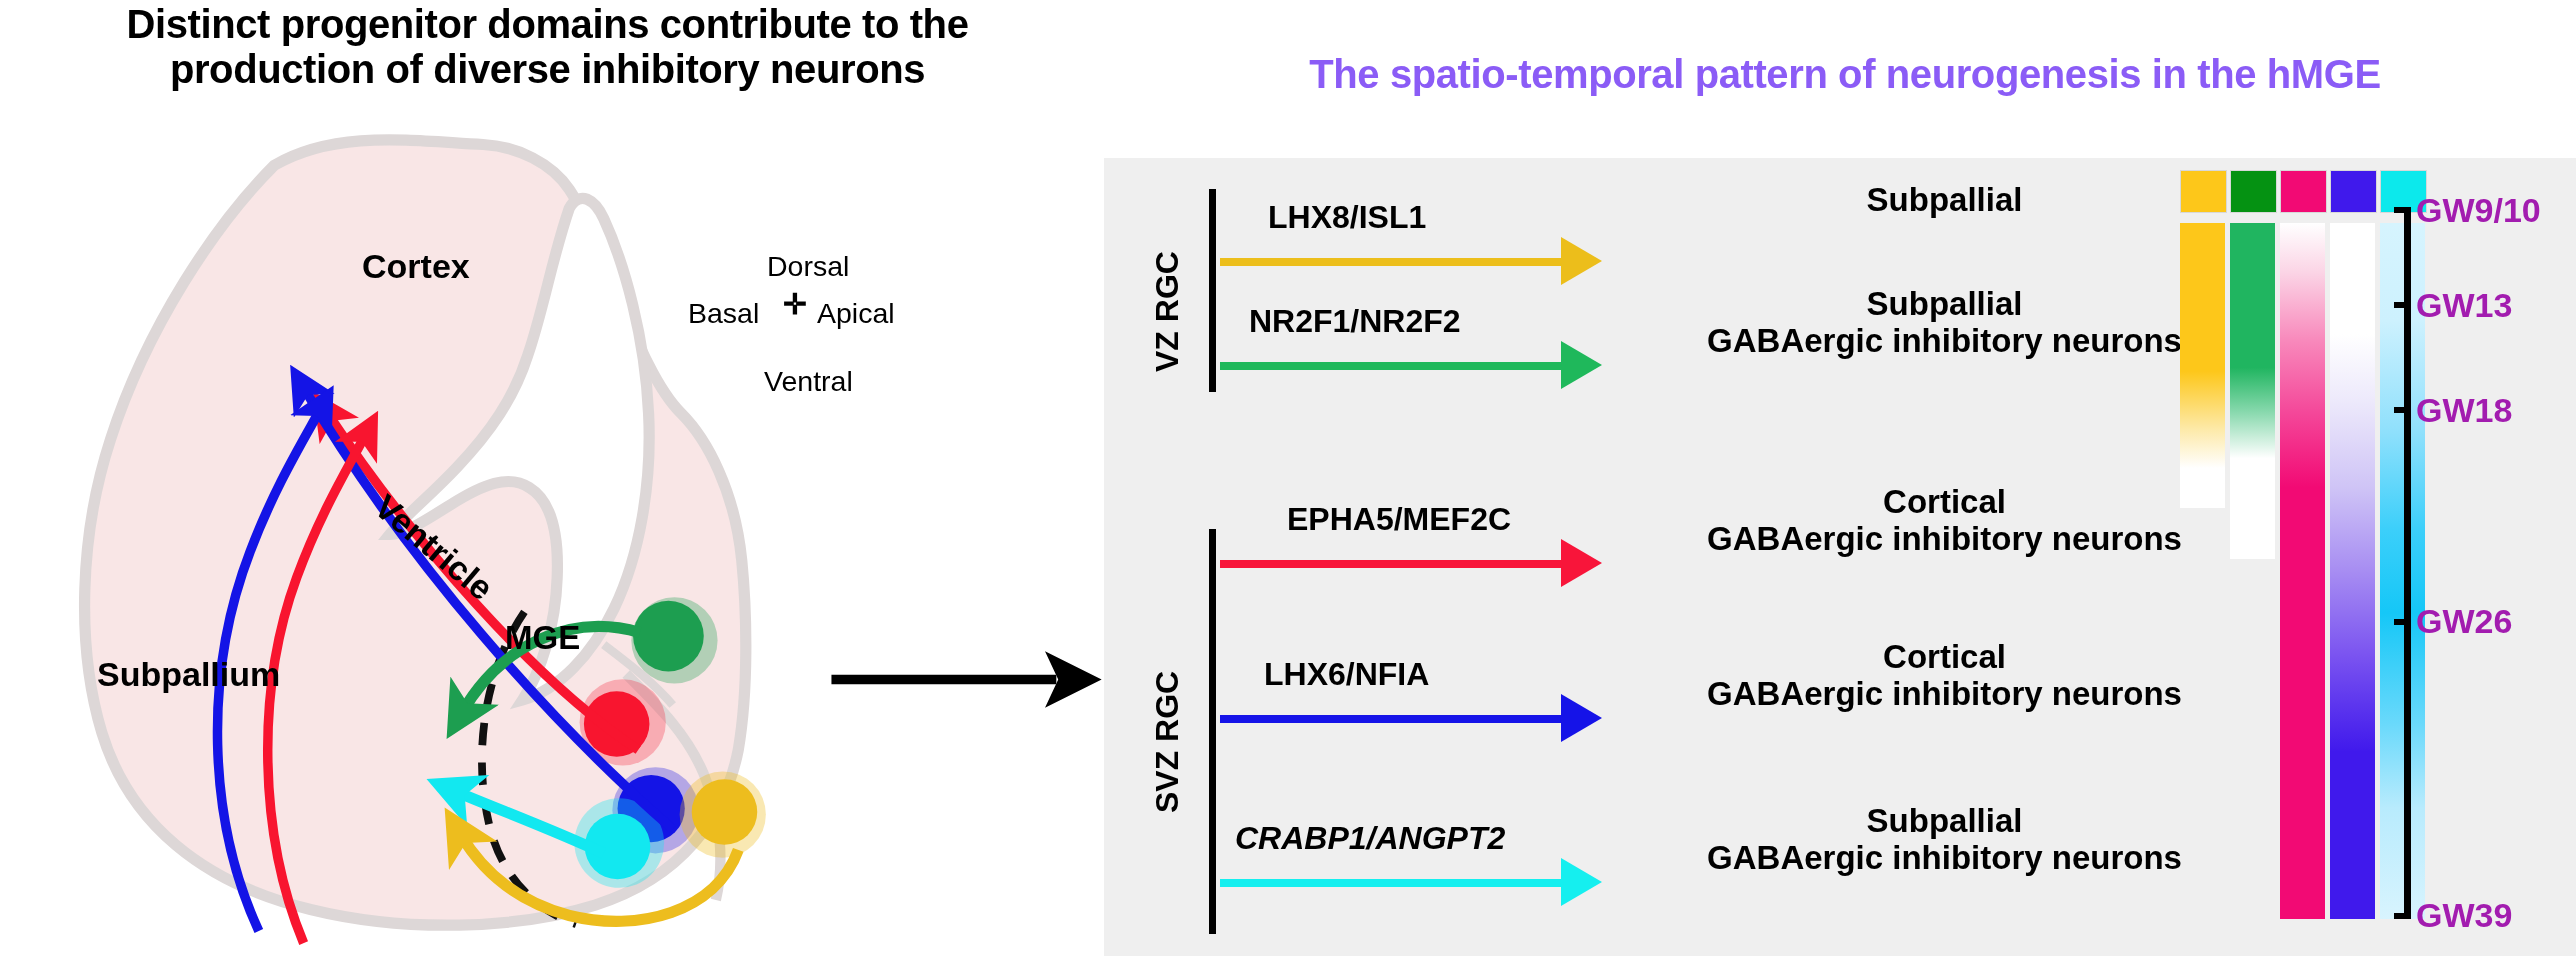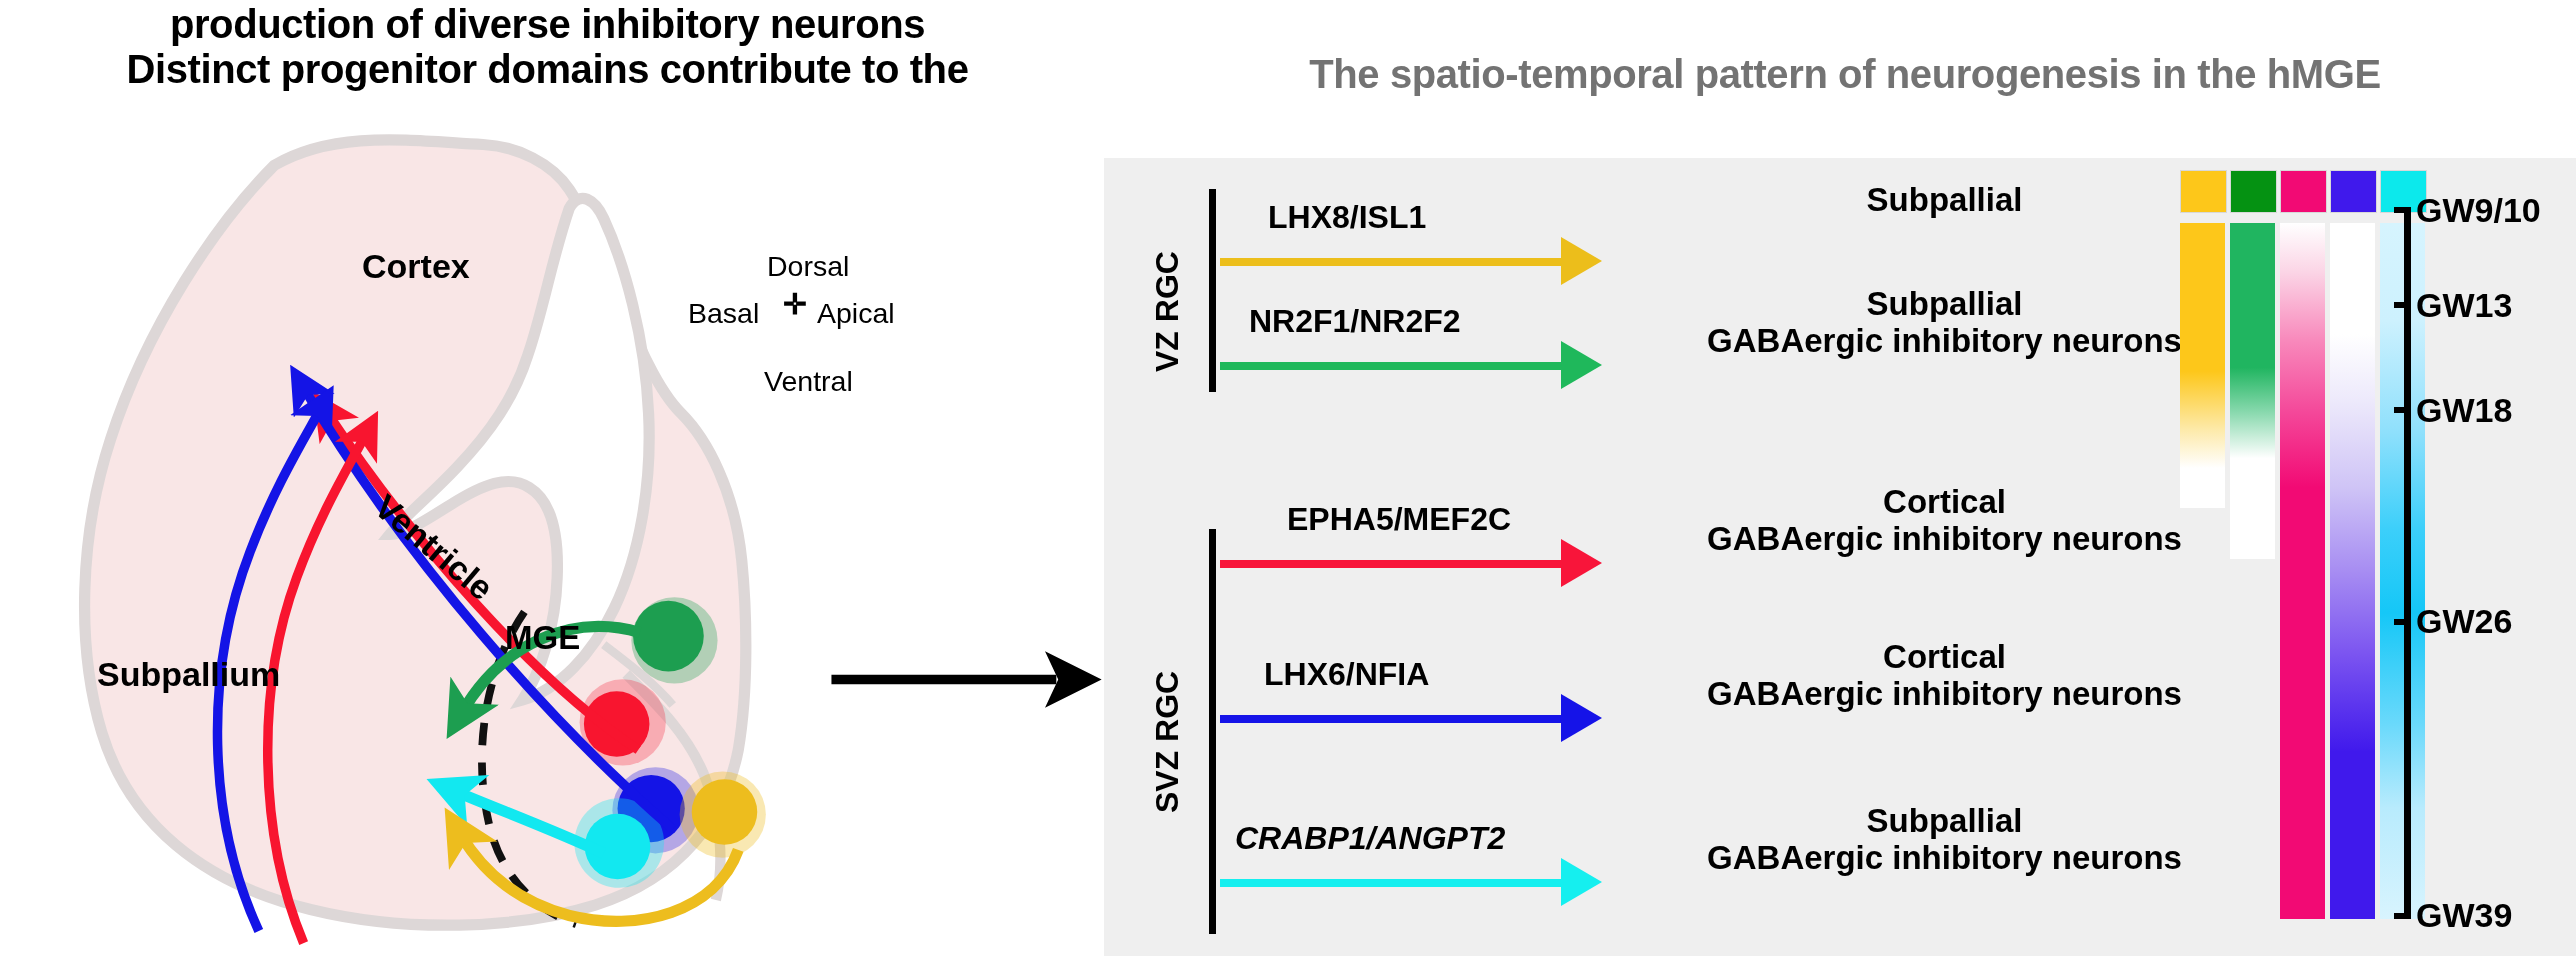--- a/index.html
+++ b/index.html
@@ -16,21 +16,21 @@
   #left-title{
     left:0px;top:1.7px;width:1095px;
     text-align:center;
     font-size:40px;font-weight:bold;color:#000;
     line-height:1.14;
     letter-spacing:-0.4px;
   }
   #right-title{
     left:1138px;top:52px;width:1414px;
     text-align:center;
-    font-size:40px;font-weight:bold;color:#737373;
+    font-size:40px;font-weight:bold;color:#8b5cf6;
     letter-spacing:-0.4px;
   }
 
   
   #brain-wrap{left:0px;top:129px;width:1104px;height:827px;}
   #brain-svg{display:block;}
 
   .brain-label{
     font-weight:bold;color:#000;white-space:nowrap;
   }
@@ -76,30 +76,30 @@
     text-align:center;line-height:1.12;white-space:nowrap;
   }
 
   
   #bars{position:absolute;left:1069px;top:0px;width:259px;height:799px;}
   .bar-key{position:absolute;top:12px;height:41px;border:0.9px solid #d8d8d8;}
   .bar-grad{position:absolute;top:65px;}
   #axis-line{position:absolute;left:231px;top:52px;width:7px;height:709px;background:#000;}
   .axis-tick{position:absolute;left:221px;width:17px;height:6px;background:#000;}
   .axis-tick-label{
-    position:absolute;left:243px;font-size:34px;font-weight:bold;color:#000000;
+    position:absolute;left:243px;font-size:34px;font-weight:bold;color:#a21caf;
     white-space:nowrap;transform:translateY(-50%);
   }
 </style>
 </head>
 <body>
 
 <div class="abs" id="left-title">
+  <div>Distinct progenitor domains contribute to the</div>
   <div>production of diverse inhibitory neurons</div>
-  <div>Distinct progenitor domains contribute to the</div>
 </div>
 
 <div class="abs" id="right-title">The spatio-temporal pattern of neurogenesis in the hMGE</div>
 
 <div class="abs" id="brain-wrap">
   <svg id="brain-svg" width="1104" height="827" viewBox="0 0 1280 959">
     <defs>
       <marker id="ah-blue" markerWidth="5" markerHeight="5" refX="2.2" refY="2.5" orient="auto">
         <path d="M0,0 L5,2.5 L0,5 L1.3,2.5 Z" fill="#1414e6"></path>
       </marker>

